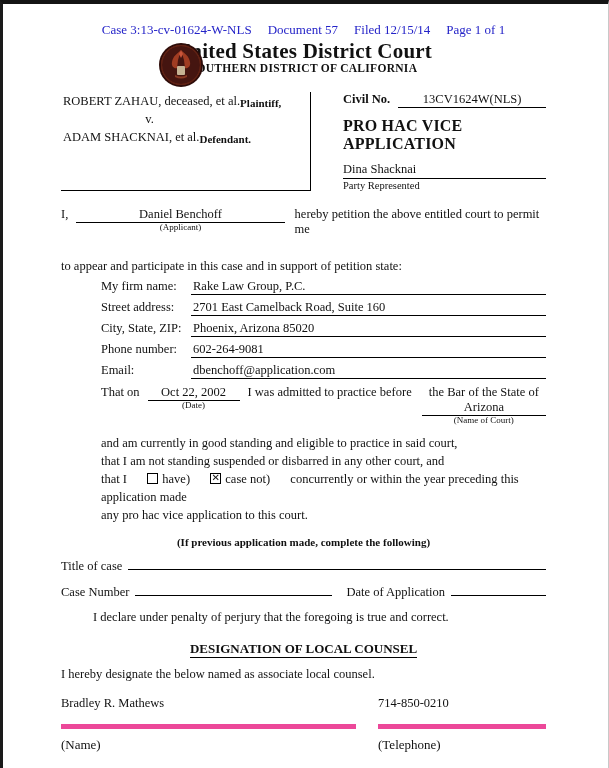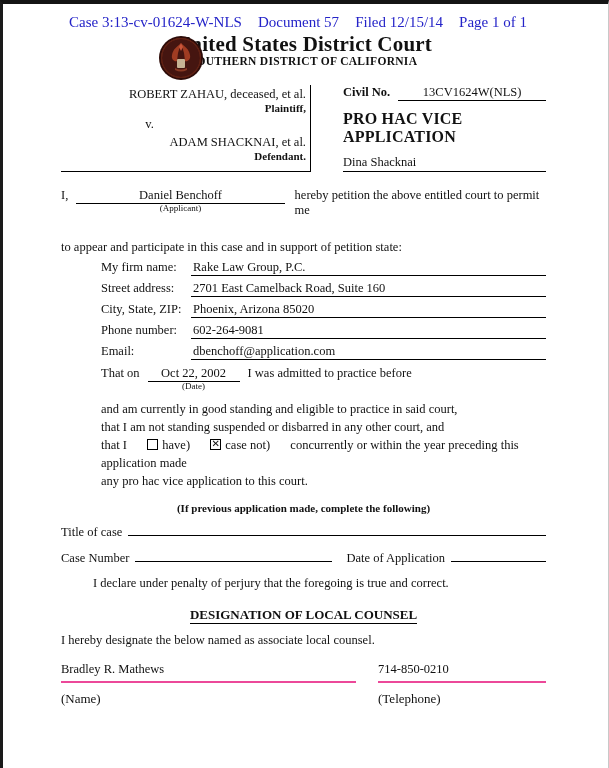--- a/index.html
+++ b/index.html
@@ -11,31 +11,31 @@
     border-top:4px solid #141414;
     border-left:3px solid #1a1a1a;
     border-right:1px solid #c8c8c8;
     font-family:"Liberation Serif", serif;
     font-size:12.5px; color:#111;
     overflow:hidden;
   }
   .content { padding:6px 62px 0 58px; }
 
   
-  .case-line { text-align:left; color:#2423c8; font-size:15px; margin-top:4px; }
+  .case-line { text-align:center; color:#2423c8; font-size:13px; margin-top:12px; }
   .case-line span { margin:0 8px; }
   .court-header { position:relative; text-align:center; margin-top:2px; }
   .court-title { font-size:21px; font-weight:bold; letter-spacing:.2px; line-height:1.05; }
   .court-sub { font-size:11.5px; font-weight:bold; letter-spacing:.3px; }
   .seal { position:absolute; left:97px; top:2px; width:46px; height:46px; }
 
   
   .caption-grid { display:flex; margin-top:18px; }
   .caption-box { width:250px; border-right:1.5px solid #000; border-bottom:1.5px solid #000; padding:2px 4px 4px 2px; box-sizing:border-box; }
-  .cap-row { display:flex; align-items:flex-end;flex-direction:column; }
+  .cap-row { display:flex; align-items:flex-end; }
   .cap-label { font-weight:bold; font-size:11px; }
   .cap-versus { text-align:center; margin:3px 70px 3px 0; }
   .case-right { flex:1; padding-left:32px; box-sizing:border-box; }
   .civil-row { display:flex; align-items:baseline; }
   .civil-label { font-weight:bold; margin-right:8px; }
   .civil-value { flex:1; border-bottom:1px solid #000; text-align:center; }
   .phv-title { font-weight:bold; font-size:16px; margin-top:9px; letter-spacing:.2px; }
   .party-value { border-bottom:1px solid #000; margin-top:9px; padding-bottom:1px; }
   .party-caption { font-size:10.5px; margin-top:1px; }
 
@@ -79,21 +79,21 @@
   .sig1-block .sigwrap { height:26px; }
   .sig1-block svg { left:2px; bottom:-6px; }
 
   .dlc-heading { text-align:center; font-weight:bold; font-size:13px; margin-top:16px; }
   .dlc-heading span { border-bottom:1.5px solid #000; padding-bottom:1px; }
   .dlc-intro { margin-top:10px; }
 
   .two-col { display:flex; margin-top:14px; }
   .col-left { width:295px; flex:none; margin-right:22px; }
   .col-right { flex:1; }
-  .vline { border-bottom:2px solid #ec4899; padding-bottom:4px; min-height:14px; }
+  .vline { border-bottom:5px solid #ec4899; padding-bottom:13px; min-height:14px; }
   .vcap { font-size:13px; margin-top:8px; }
 </style>
 </head>
 <body>
 
 <div class="page">
   <div class="content">
 
     <div class="case-line">
       <span>Case 3:13-cv-01624-W-NLS</span><span>Document 57</span><span>Filed 12/15/14</span><span>Page 1 of 1</span>
@@ -128,20 +128,21 @@
           <span class="cap-label">Defendant.</span>
         </div>
       </div>
       <div class="case-right">
         <div class="civil-row">
           <span class="civil-label">Civil No.</span>
           <span class="civil-value">13CV1624W(NLS)</span>
         </div>
         <div class="phv-title">PRO HAC VICE APPLICATION</div>
         <div class="party-value">Dina Shacknai</div>
+        <div class="party-caption">Party Represented</div>
       </div>
     </div>
 
     <div class="petition-line">
       <span>I,</span>
       <span class="blank name-blank">
         <span>Daniel Benchoff</span>
         <span class="under">(Applicant)</span>
       </span>
       <span>hereby petition the above entitled court to permit me</span>
@@ -170,20 +171,24 @@
         <span class="fval">dbenchoff@application.com</span>
       </div>
 
       <div class="thaton-row">
         <span>That on</span>
         <span class="blank date-blank">
           <span>Oct 22, 2002</span>
           <span class="under">(Date)</span>
         </span>
         <span>I was admitted to practice before</span>
+        <span class="blank court-blank">
+          <span>the Bar of the State of Arizona</span>
+          <span class="under">(Name of Court)</span>
+        </span>
       </div>
     </div>
 
     <div class="stmts">
       <div>and am currently in good standing and eligible to practice in said court,</div>
       <div>that I am not standing suspended or disbarred in any other court, and</div>
       <div>
         <span>that I</span>
         <span class="cb-gap"></span>
         <span class="cb"></span><span>have)</span>

